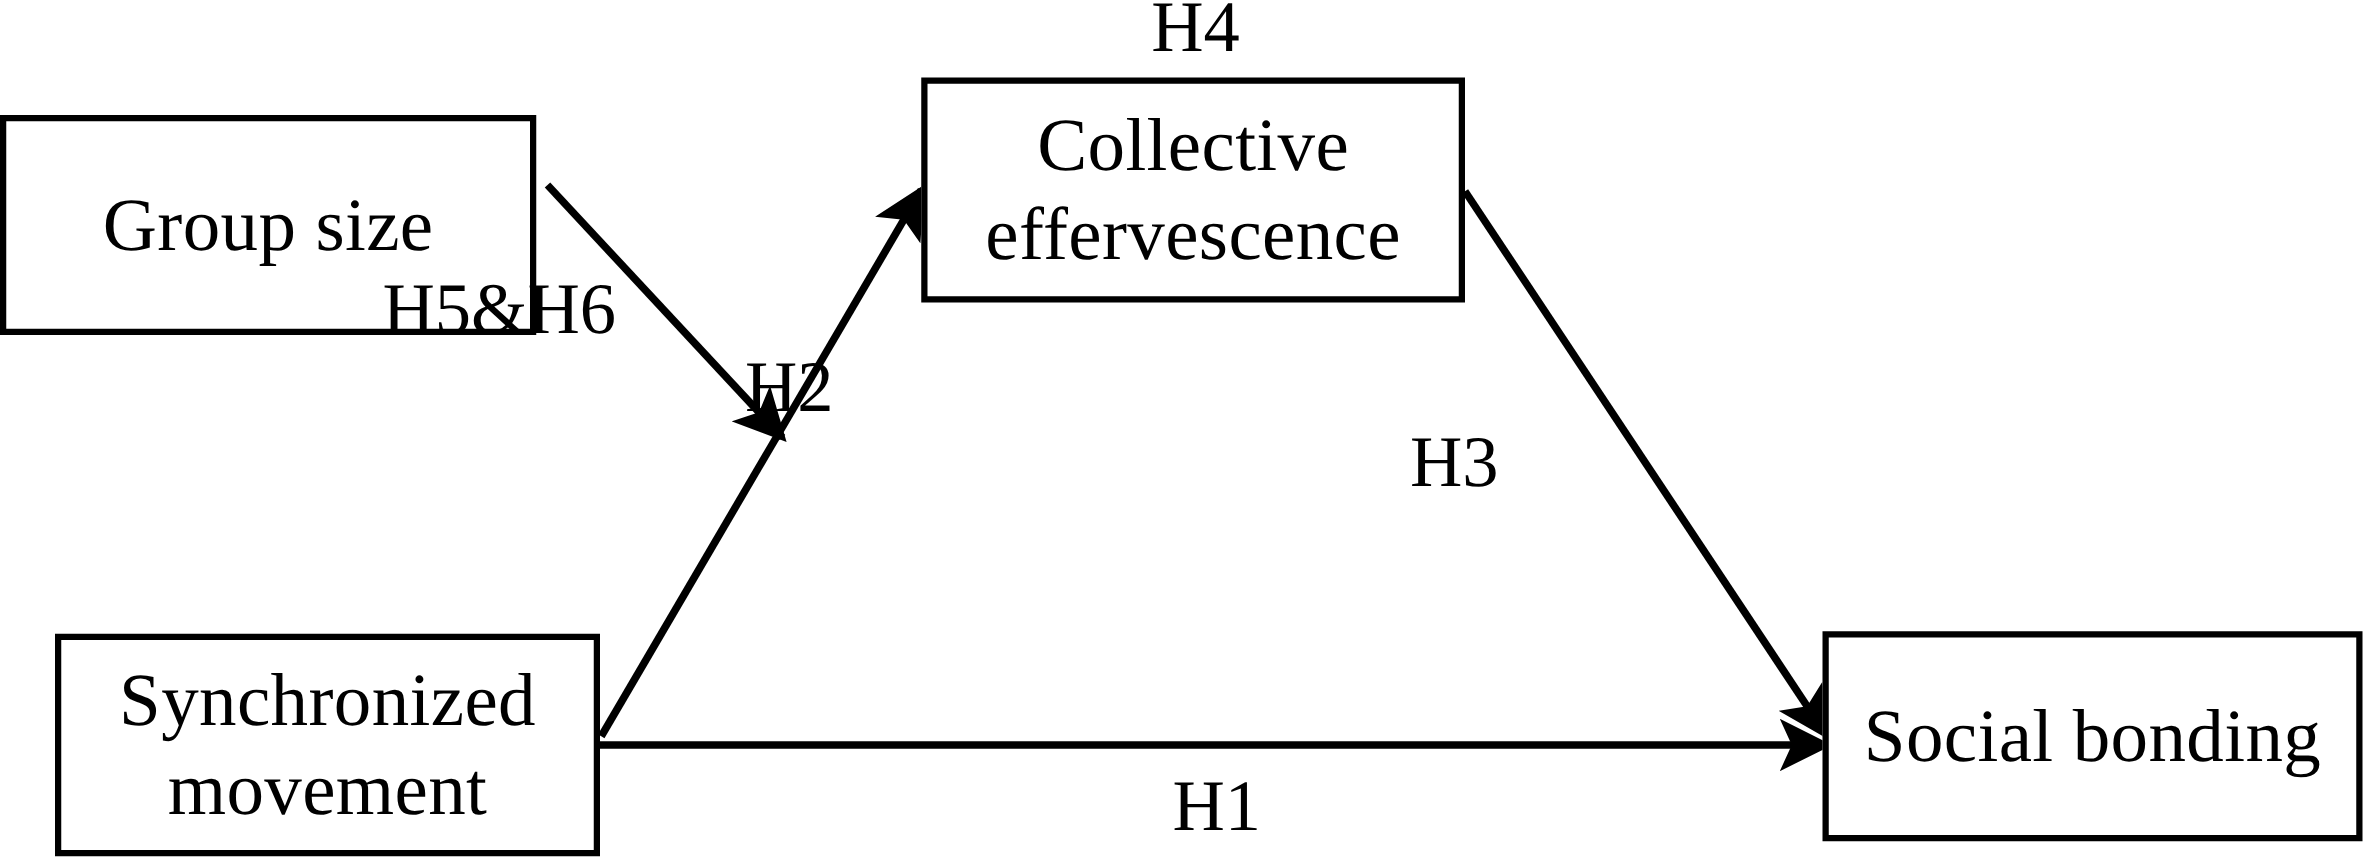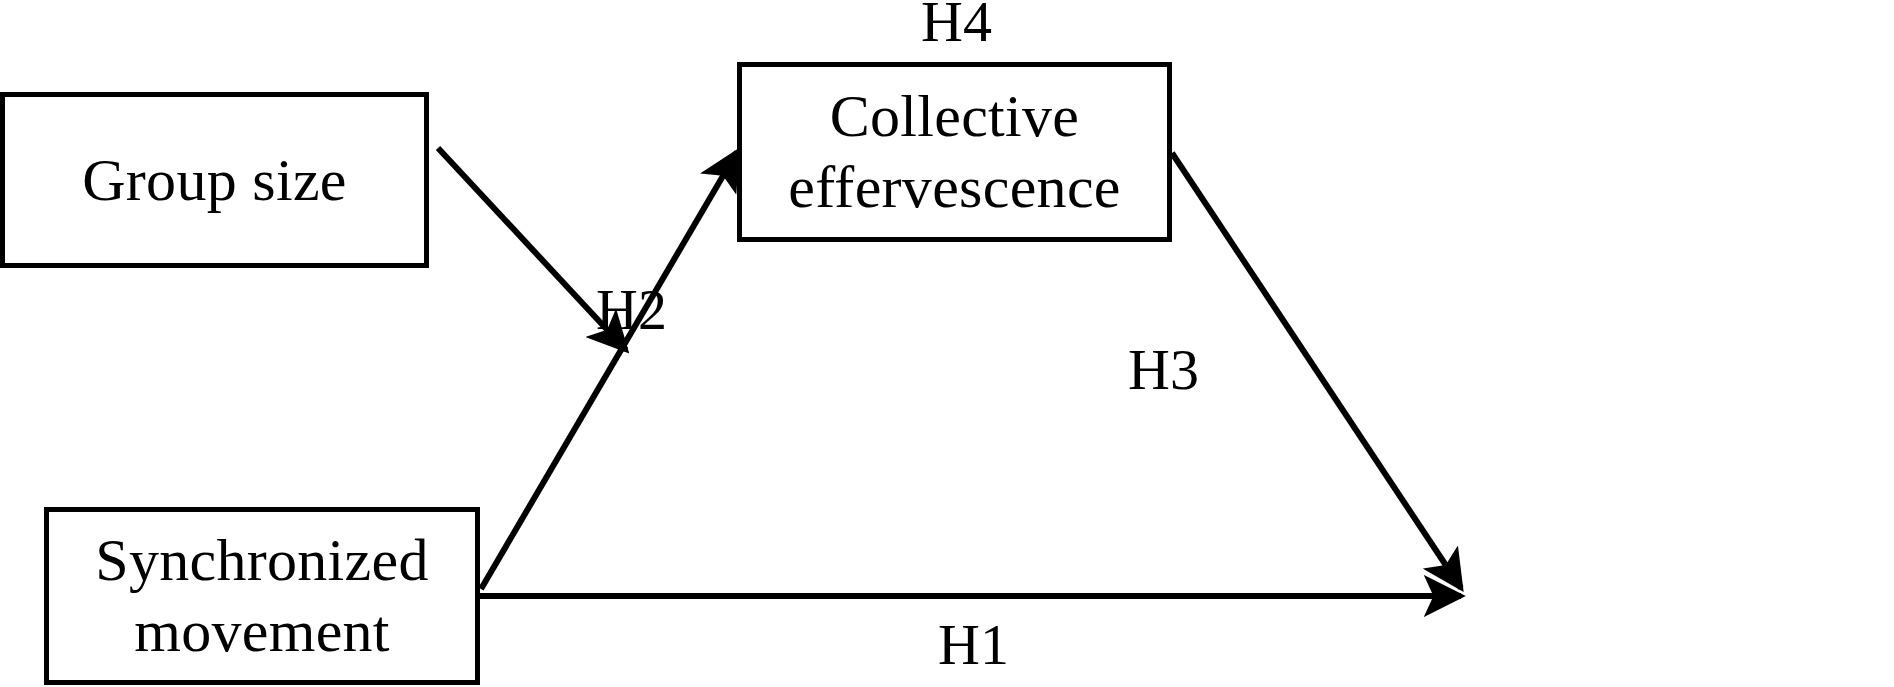--- a/index.html
+++ b/index.html
@@ -89,23 +89,27 @@
   <div class="node-box" id="node-collective">
     <span class="node-label">Collective
 effervescence</span>
   </div>
 
   <div class="node-box" id="node-synchronized">
     <span class="node-label">Synchronized
 movement</span>
   </div>
 
+  <div class="node-box" id="node-social-bonding">
+    <span class="node-label">Social bonding</span>
+  </div>
 
   <div class="edge-label" id="label-h4">H4</div>
 
+  <div class="edge-label" id="label-h5h6">H5&amp;H6</div>
 
   <div class="edge-label" id="label-h2">H2</div>
 
   <div class="edge-label" id="label-h3">H3</div>
 
   <div class="edge-label" id="label-h1">H1</div>
 
 </div>
 
 </body></html>

